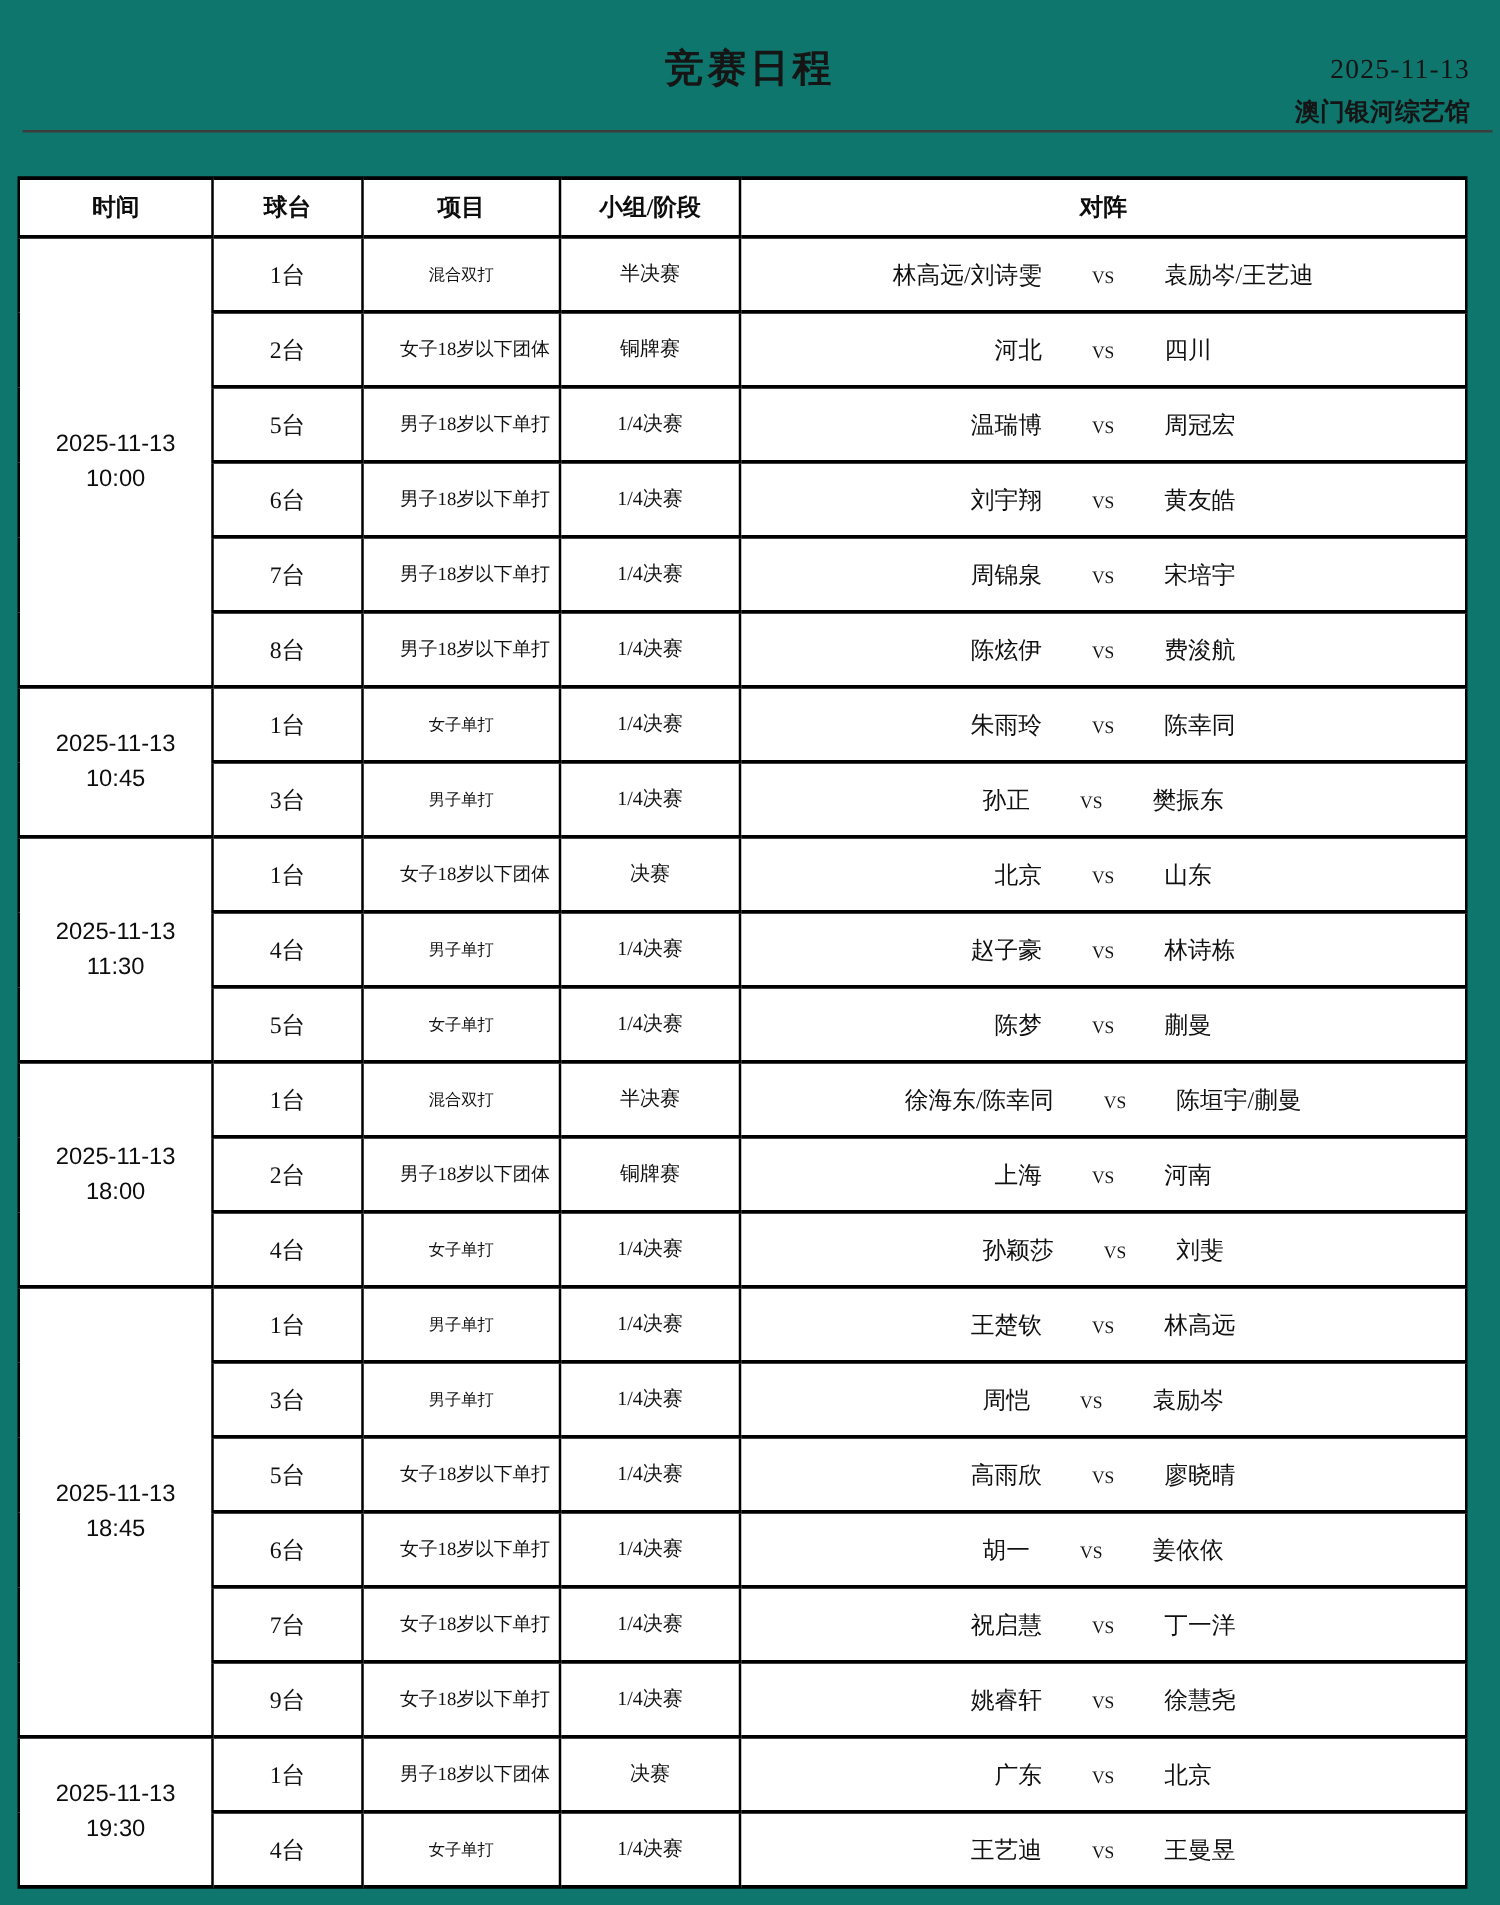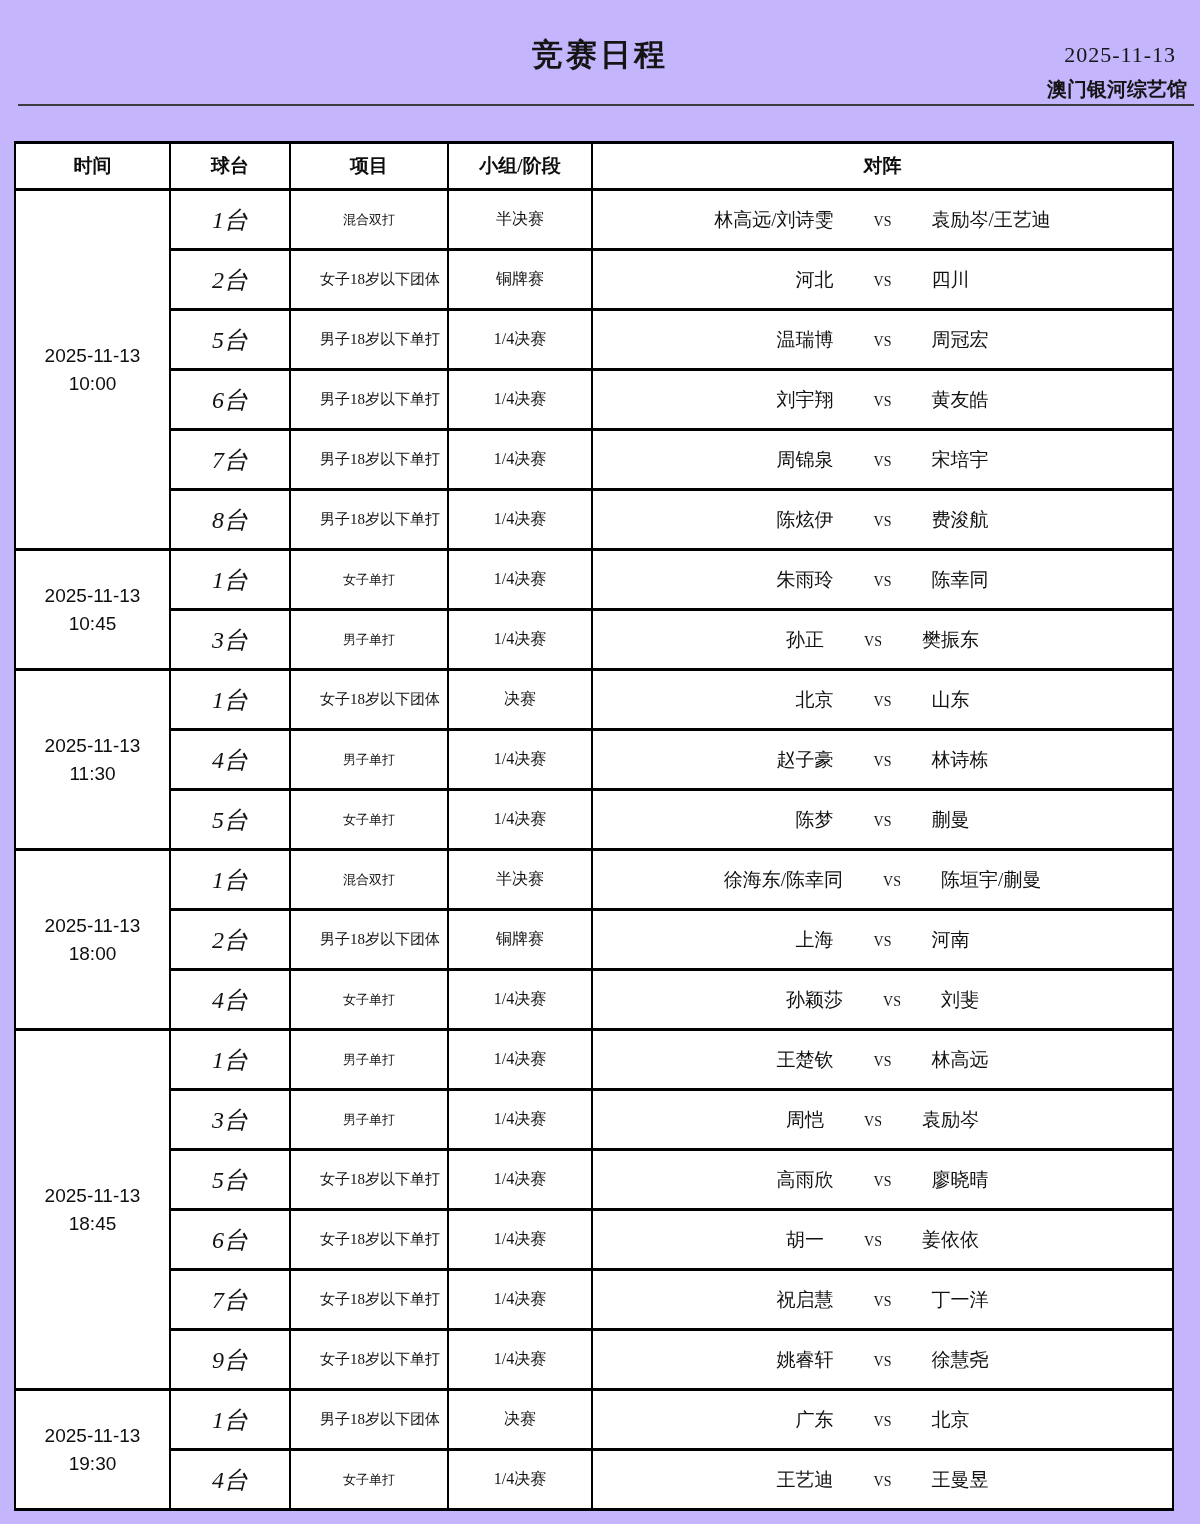--- a/index.html
+++ b/index.html
@@ -1,21 +1,21 @@
 <!DOCTYPE html>
 <html><head>
 <meta charset="utf-8">
 <style>
   * { margin: 0; padding: 0; box-sizing: border-box; }
   html, body { background: #ffffff; }
   .page {
     position: relative;
     width: 1200px;
     height: 1524px;
-    background: #c4b5fd;
+    background: #0f766e;
     color: #111111;
     font-family: "Liberation Serif", "DejaVu Serif", serif;
     overflow: hidden;
   }
   .page-title {
     position: absolute;
     top: 34px; left: 0; right: 0;
     text-align: center;
     font-size: 31px;
     font-weight: bold;
@@ -24,21 +24,21 @@
   }
   .header-date {
     position: absolute;
     top: 42px; right: 24px;
     font-size: 22px;
     letter-spacing: 1px;
     color: #151515;
   }
   .header-venue {
     position: absolute;
-    top: 76px; right: 13px;
+    top: 76px; right: 24px;
     font-size: 20px;
     font-weight: bold;
     color: #151515;
   }
   .header-rule {
     position: absolute;
     top: 104px; left: 18px; right: 6px;
     height: 2px;
     background: #3d3d3d;
   }
@@ -63,21 +63,21 @@
     font-size: 19px;
     font-weight: bold;
     color: #0d0d0d;
   }
   td.time-cell {
     font-family: "Liberation Sans", "DejaVu Sans", sans-serif;
     font-size: 19px;
     line-height: 1.45;
     color: #0d0d0d;
   }
-  td.tableno-cell { font-size: 24px; font-style: italic; }
+  td.tableno-cell { font-size: 19px; }
   td.event-cell  { font-size: 13px; }
   td.event-cell.evt-small { font-size: 15px; padding-left: 22px; }
   td.stage-cell  { font-size: 16px; }
   td.match-cell  { font-size: 19px; }
   .match-wrap {
     display: inline-flex;
     align-items: baseline;
     justify-content: center;
     gap: 40px;
   }

